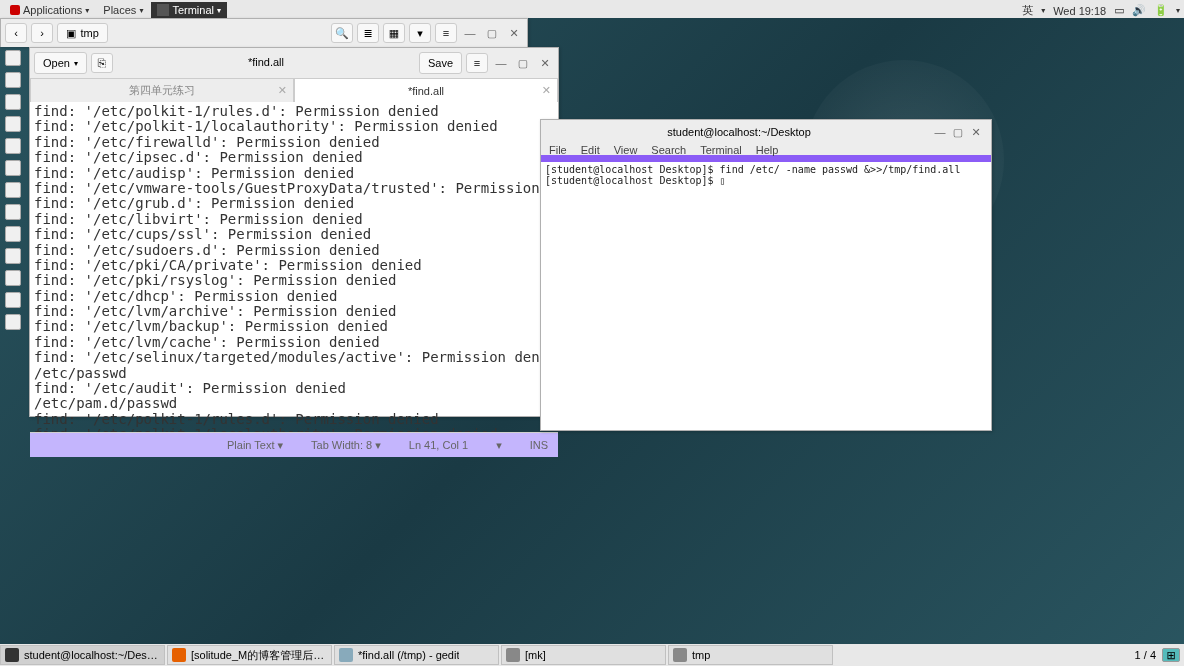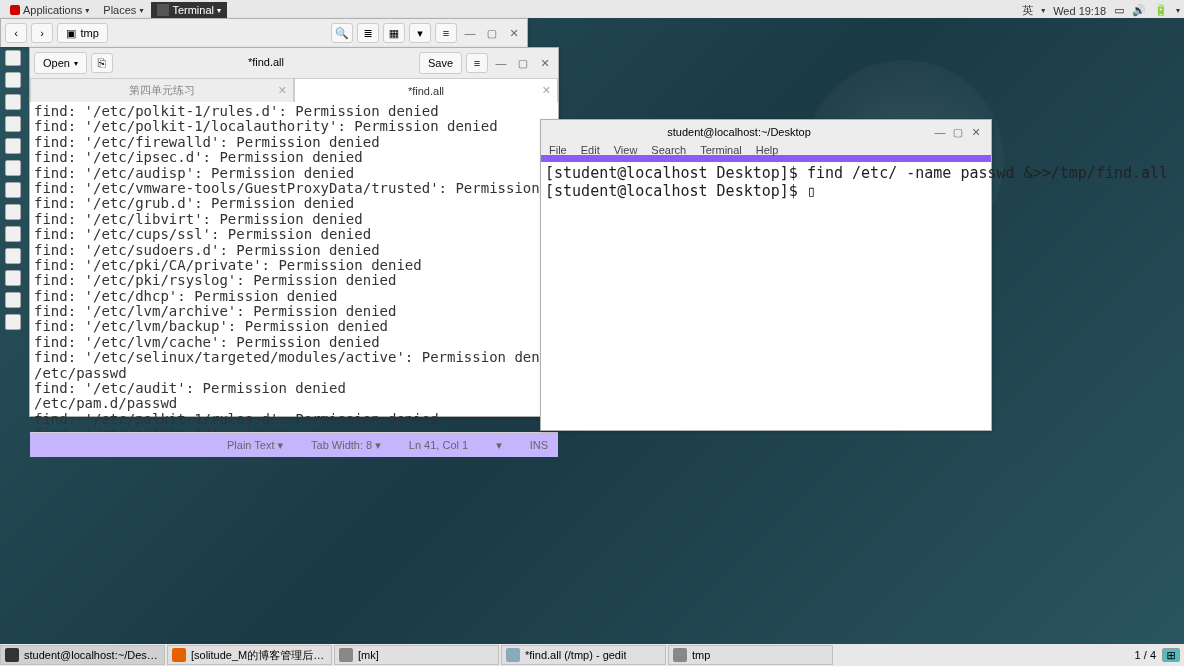--- a/index.html
+++ b/index.html
@@ -25,21 +25,21 @@
 .tabs{height:24px;display:flex;background:#ededed}
 .tab{flex:1;display:flex;align-items:center;justify-content:center;gap:6px;border:1px solid #ccc;border-bottom:none;color:#888;position:relative}
 .tab.active{background:#fff;color:#333}
 .tab-closer{position:absolute;right:6px;color:#aaa}
 .gedit-body{height:330px;overflow:hidden;font-family:monospace;font-size:14px;padding:2px 4px;white-space:pre;color:#333;line-height:1.1}
 .gedit-status{height:22px;background:#c4b5fd;border-top:1px solid #d0d0d0;display:flex;align-items:center;gap:28px;padding:12px 10px;color:#666}
 .term-win{left:540px;top:119px;width:452px;height:312px}
 .term-title{height:24px;background:#ededed;display:flex;align-items:center;padding:0 6px}
 .term-title .t{flex:1;text-align:center}
 .term-menu{height:18px;background:#ededed;display:flex;gap:14px;padding:0 8px;align-items:center;color:#444;border-bottom:7px solid #8b5cf6}
-.term-body{background:#fff;font-family:monospace;font-size:15px;padding:2px 4px;white-space:pre;color:#222;height:268px}
+.term-body{background:#fff;font-family:monospace;font-size:10px;padding:2px 4px;white-space:pre;color:#222;height:268px}
 .taskbar{position:absolute;bottom:0;left:0;right:0;height:22px;background:#e8e8e8;display:flex;align-items:center}
 .task-item{width:165px;height:20px;border:1px solid #c0c0c0;display:flex;align-items:center;gap:5px;padding:0 4px;margin-right:2px;background:#e0e0e0}
 .task-item.active{background:#d0d0d0}
 .task-icon{width:14px;height:14px;background:#888;border-radius:2px;flex-shrink:0}
 .sidebar-icons{position:absolute;left:5px;top:50px;width:20px;display:flex;flex-direction:column;gap:6px}
 .side-ic{width:16px;height:16px;border:1px solid #aaa;border-radius:2px;background:#f0f0f0}
 .ws-indicator{margin-left:auto;display:flex;align-items:center;gap:6px;padding-right:4px}
 .ws-box{width:18px;height:14px;border:1px solid #999;border-radius:2px;display:flex;align-items:center;justify-content:center;background:#5bb}
 </style>
 </head>
@@ -199,26 +199,26 @@
 <div class="taskbar">
   <div class="task-item active">
     <span class="task-icon" style="background:#333"></span>
     <span style="overflow:hidden;white-space:nowrap;text-overflow:ellipsis">student@localhost:~/Desktop</span>
   </div>
   <div class="task-item">
     <span class="task-icon" style="background:#e66000"></span>
     <span style="overflow:hidden;white-space:nowrap;text-overflow:ellipsis">[solitude_M的博客管理后台-51...</span>
   </div>
   <div class="task-item">
+    <span class="task-icon" style="background:#8ab"></span>
+    <span style="overflow:hidden;white-space:nowrap;text-overflow:ellipsis">*find.all (/tmp) - gedit</span>
+  </div>
+  <div class="task-item">
     <span class="task-icon"></span>
     <span>[mk]</span>
-  </div>
-  <div class="task-item">
-    <span class="task-icon" style="background:#8ab"></span>
-    <span style="overflow:hidden;white-space:nowrap;text-overflow:ellipsis">*find.all (/tmp) - gedit</span>
   </div>
   <div class="task-item">
     <span class="task-icon"></span>
     <span>tmp</span>
   </div>
   <div class="ws-indicator">
     <span>1 / 4</span>
     <span class="ws-box">⊞</span>
   </div>
 </div>

